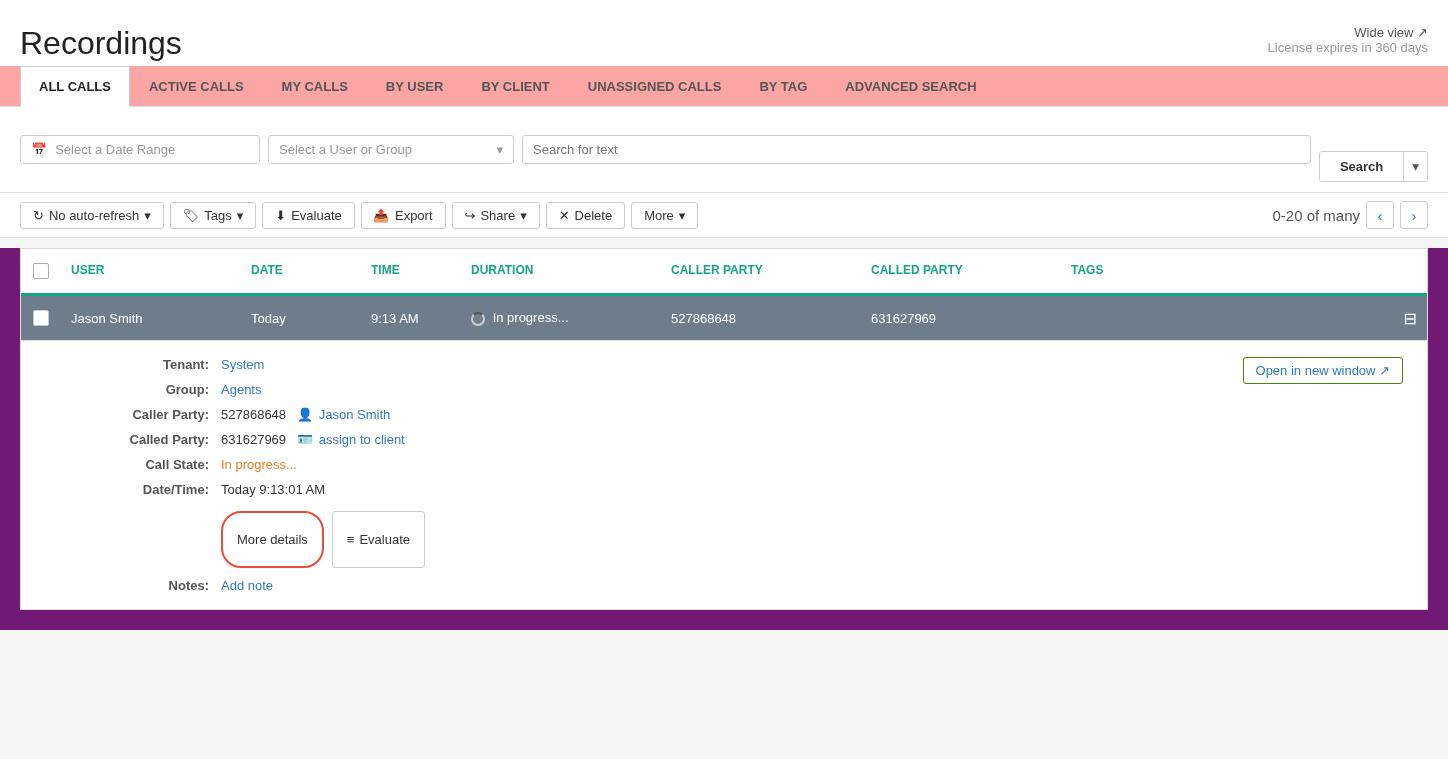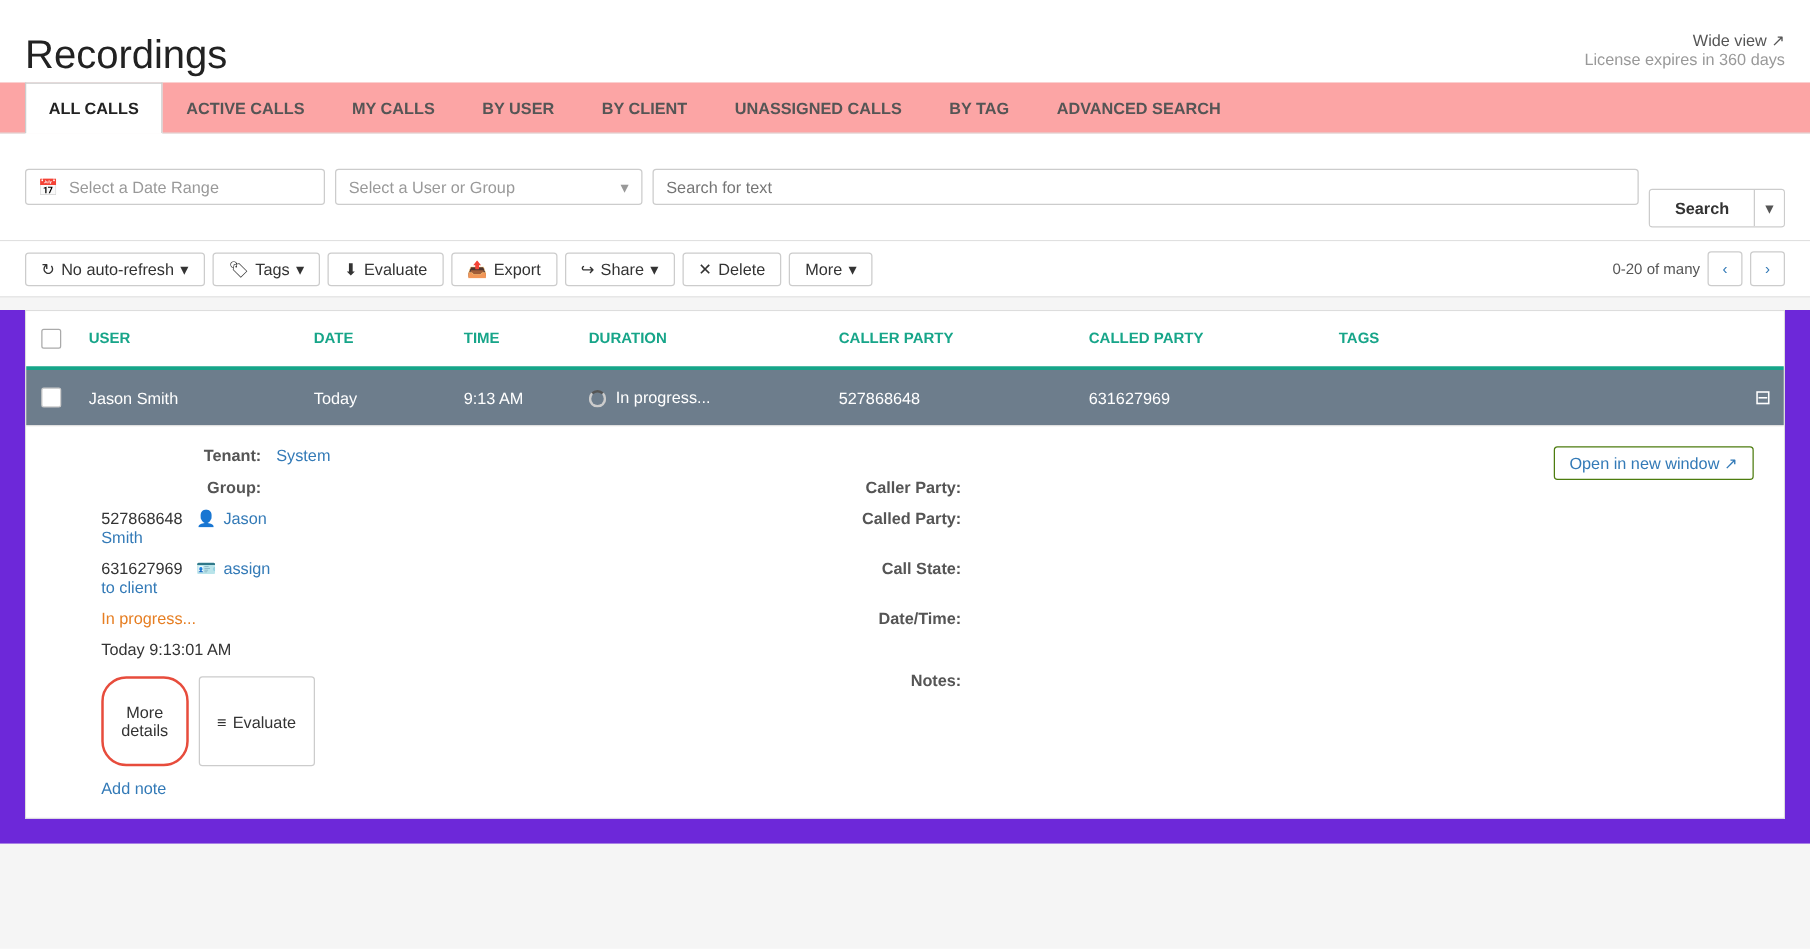--- a/index.html
+++ b/index.html
@@ -138,39 +138,39 @@
       cursor: pointer;
       font-size: 13px;
       color: #333;
       white-space: nowrap;
     }
     .pagination {
       margin-left: auto;
       display: flex;
       align-items: center;
       gap: 6px;
-      font-size: 12px;
+      font-size: 15px;
       color: #555;
     }
     .pag-btn {
       border: 1px solid #ccc;
       background: #fff;
       border-radius: 3px;
       width: 28px;
       height: 28px;
       display: flex;
       align-items: center;
       justify-content: center;
       cursor: pointer;
       color: #337ab7;
     }
 
     .main-content {
       padding: 0 20px 20px 20px;
-      background: #6d28d9;
+      background: #701a75;
     }
 
     .table-container {
       background: #fff;
       border: 1px solid #ddd;
       margin-top: 10px;
     }
     .table-header {
       display: grid;
       grid-template-columns: 40px 180px 120px 100px 200px 200px 200px 1fr;
@@ -449,20 +449,23 @@
 
     <div class="record-detail">
       <button class="open-new-window-btn">Open in new window ↗</button>
       <div class="detail-grid">
         <div class="detail-label">Tenant:</div>
         <div class="detail-value">
           <a class="link-blue">System</a>
         </div>
 
         <div class="detail-label">Group:</div>
+        <div class="detail-value">
+          <a class="link-blue">Agents</a>
+        </div>
 
         <div class="detail-label">Caller Party:</div>
         <div class="detail-value">
           <span>527868648</span>
           &nbsp;
           <span class="user-icon-sm">👤</span>
           <a class="link-blue">Jason Smith</a>
         </div>
 
         <div class="detail-label">Called Party:</div>

